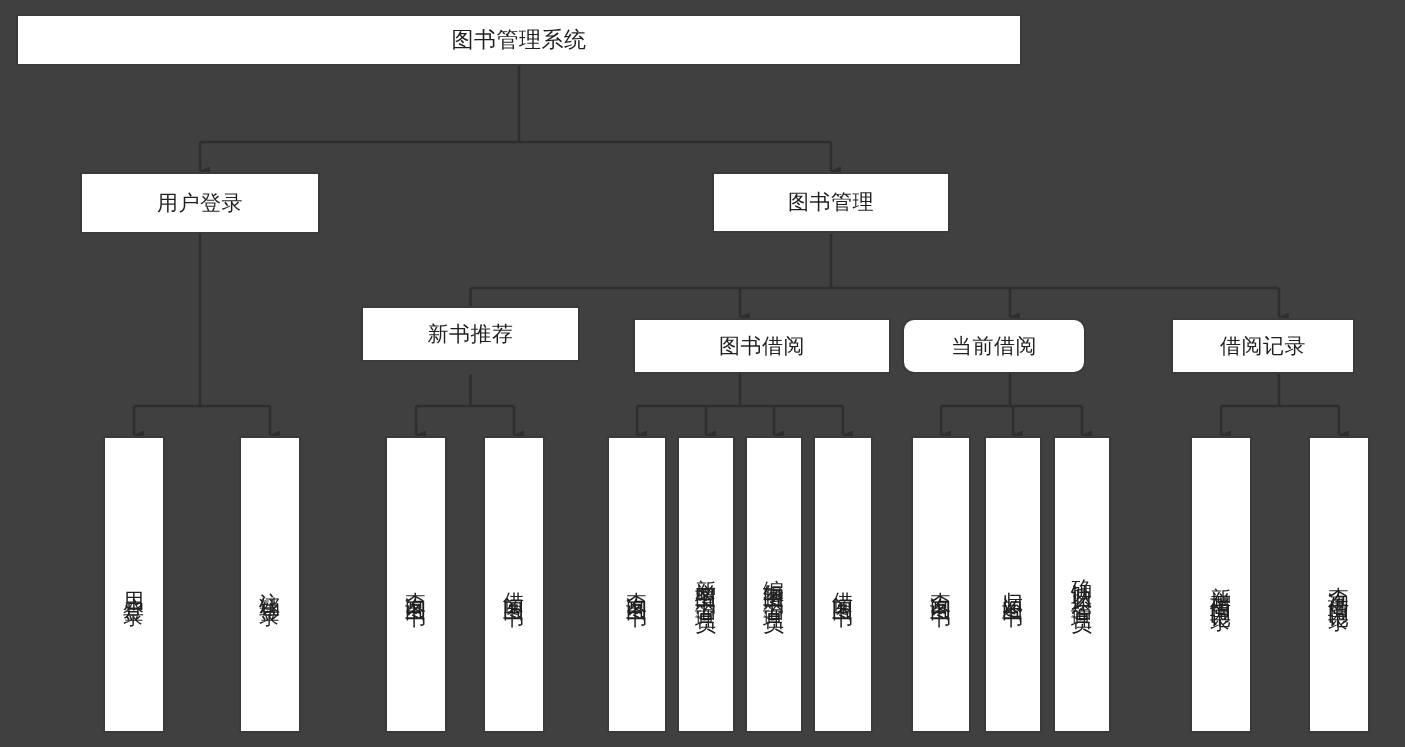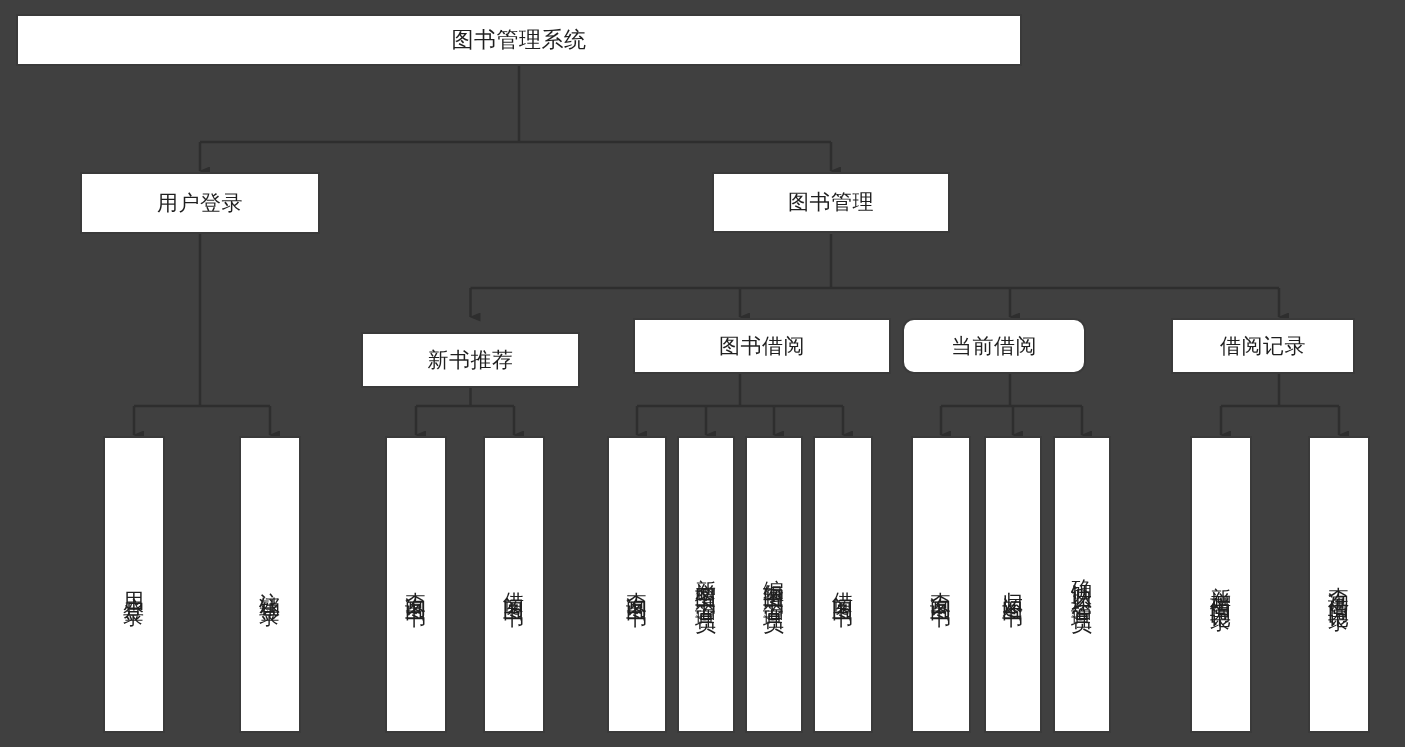--- a/index.html
+++ b/index.html
@@ -118,21 +118,21 @@
   <div id="node-layer">
       <div class="node horiz root" style="left: 16px; top: 14px; width: 1006px; height: 52px;">
         <span>图书管理系统</span>
       </div>
       <div class="node horiz" style="left: 80px; top: 172px; width: 240px; height: 62px;">
         <span>用户登录</span>
       </div>
       <div class="node horiz" style="left: 712px; top: 172px; width: 238px; height: 61px;">
         <span>图书管理</span>
       </div>
-      <div class="node horiz" style="left: 361px; top: 332px; width: 219px; height: 56px;">
+      <div class="node horiz" style="left: 361px; top: 306px; width: 219px; height: 56px;">
         <span>新书推荐</span>
       </div>
       <div class="node horiz" style="left: 633px; top: 318px; width: 258px; height: 56px;">
         <span>图书借阅</span>
       </div>
       <div class="node horiz" style="left: 902px; top: 318px; width: 184px; height: 56px; border-radius: 12px;">
         <span>当前借阅</span>
       </div>
       <div class="node horiz" style="left: 1171px; top: 318px; width: 184px; height: 56px;">
         <span>借阅记录</span>

